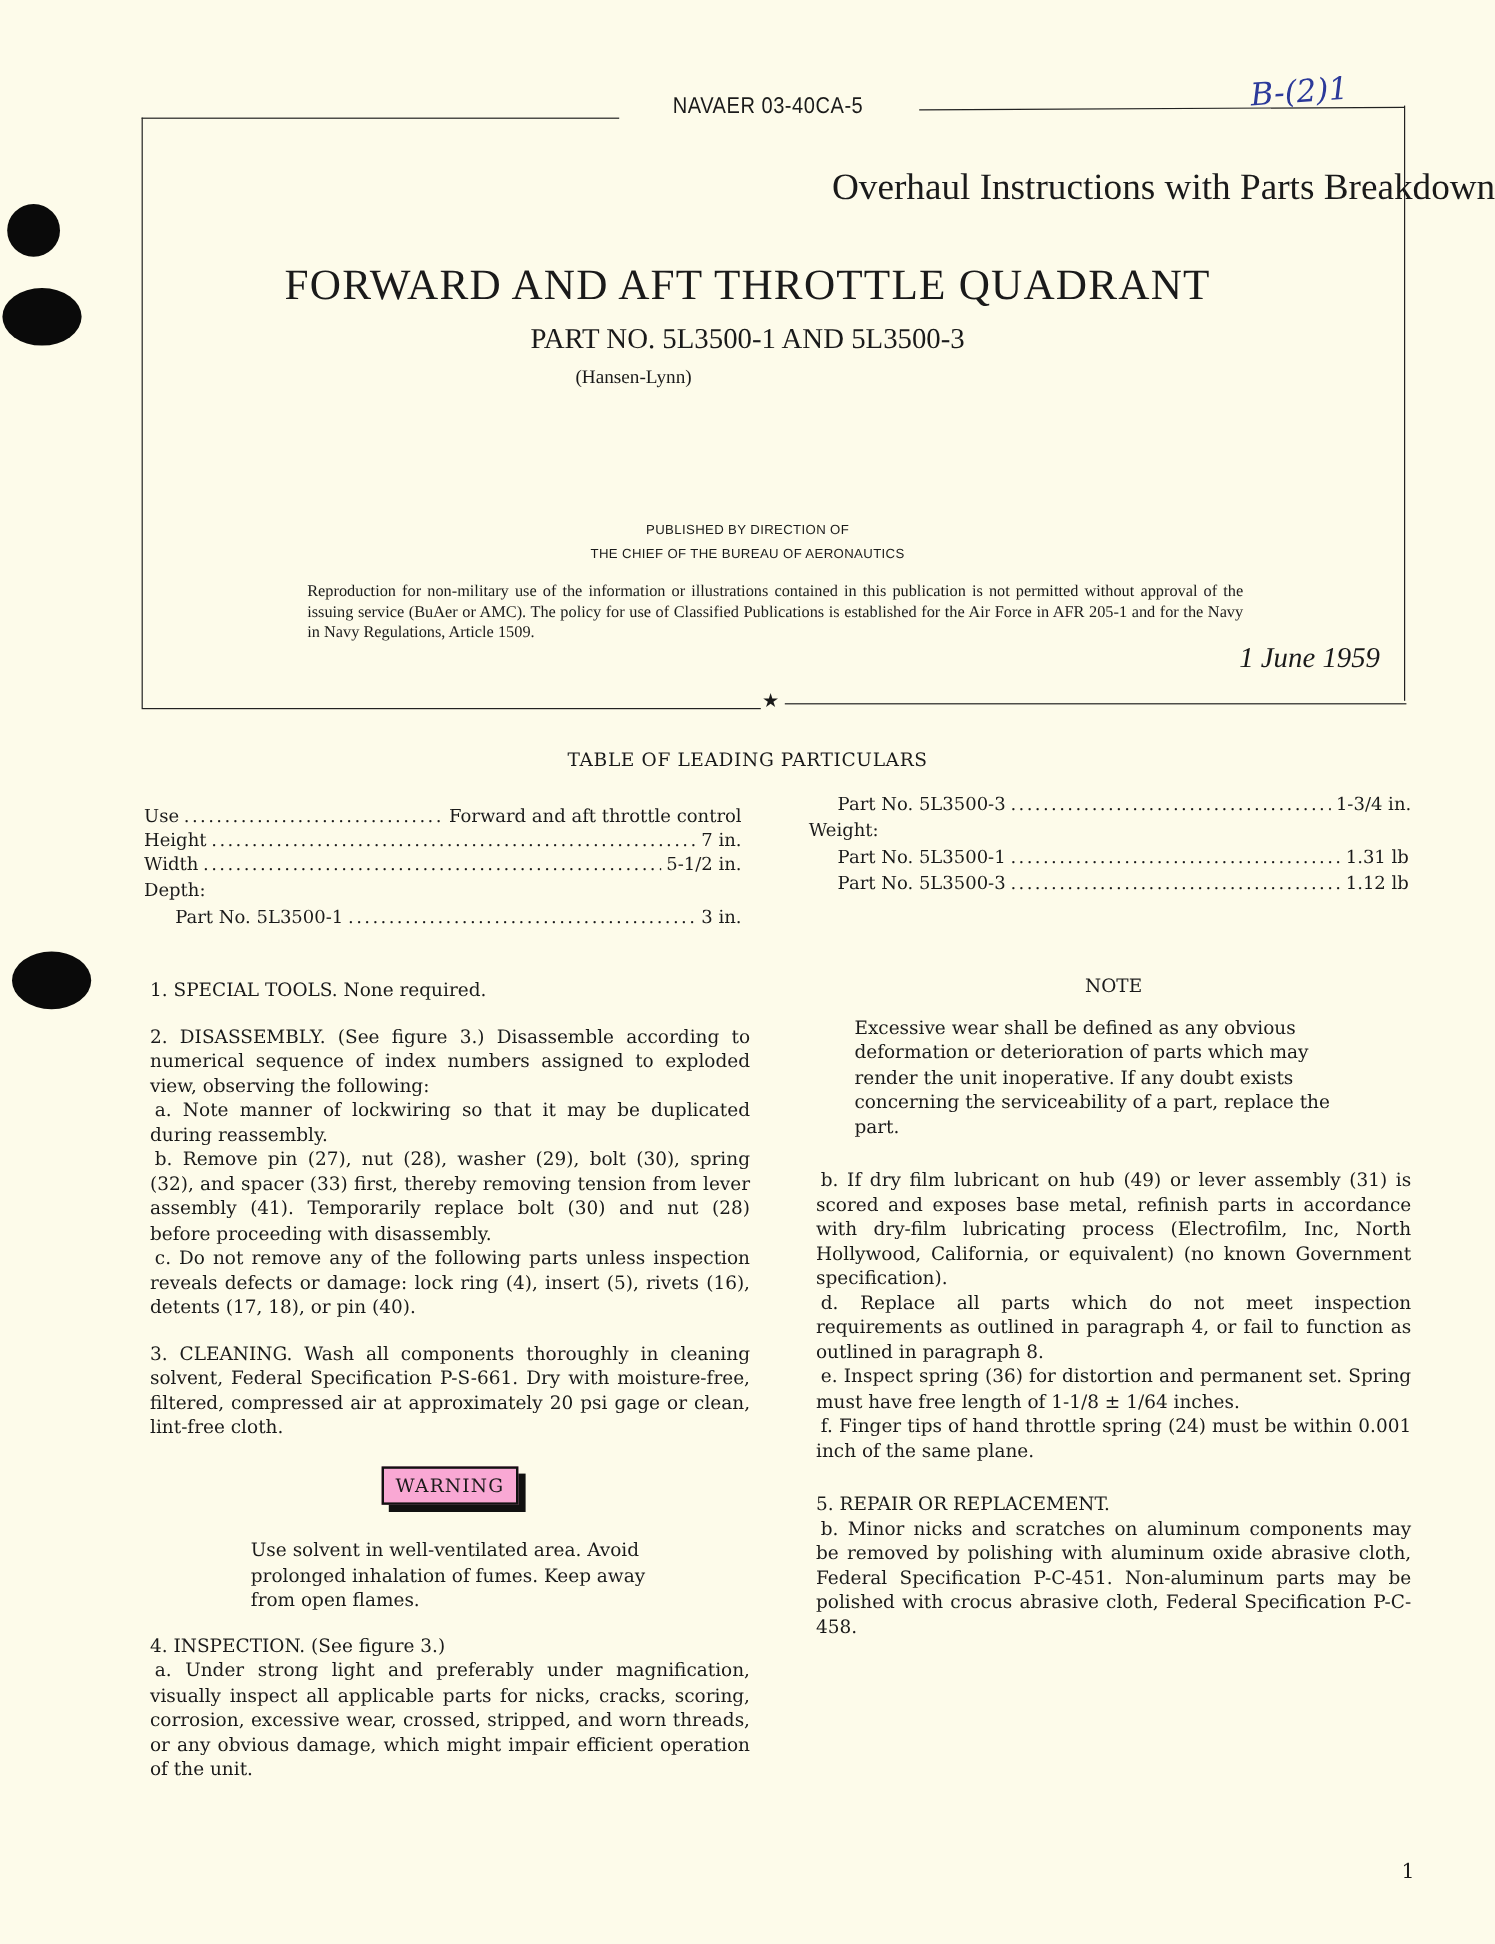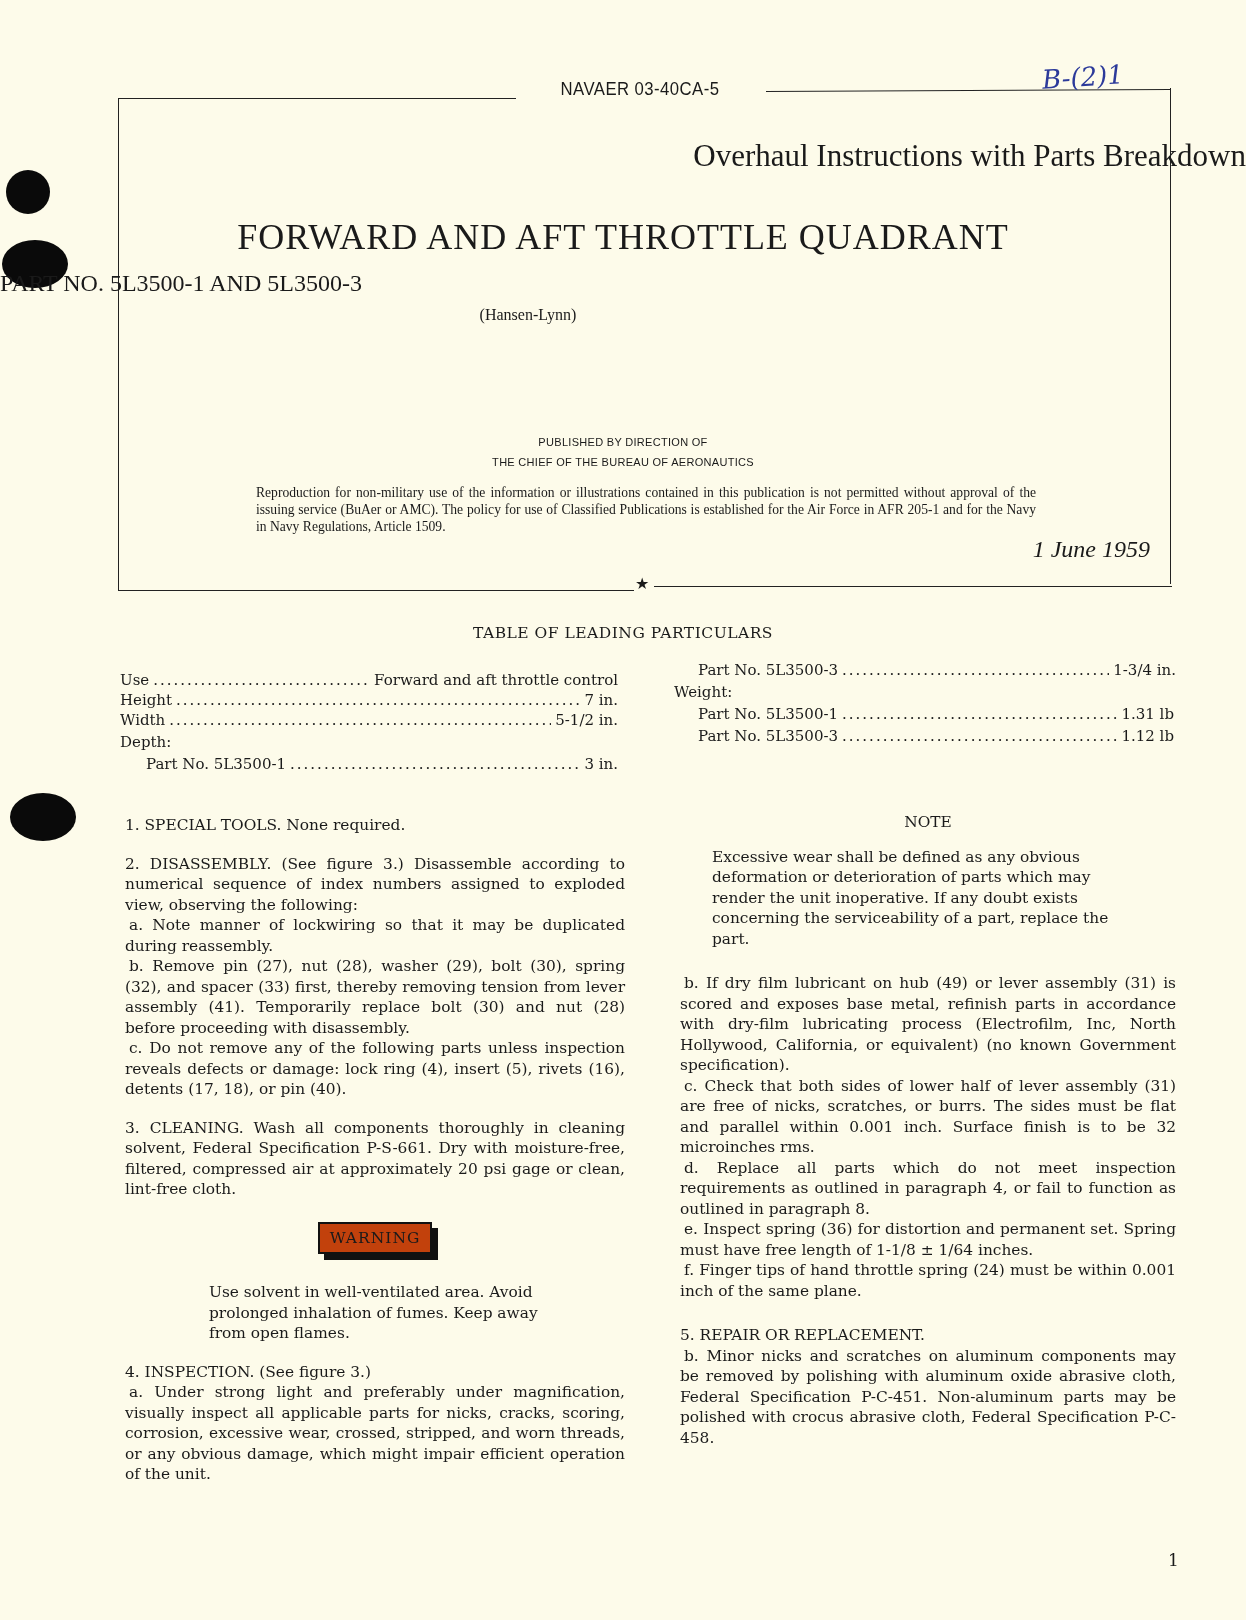--- a/index.html
+++ b/index.html
@@ -25,21 +25,21 @@
   }
   .subtitle {
     position: absolute; left: 0; width: 1246px; top: 138px; text-align: right;
     font-family: "Liberation Serif", serif; font-size: 31px;
   }
   .title {
     position: absolute; left: 0; width: 1246px; top: 216px; text-align: center;
     font-family: "Liberation Serif", serif; font-size: 36px; letter-spacing: 1px;
   }
   .partno {
-    position: absolute; left: 0; width: 1246px; top: 270px; 
+    position: absolute; left: 0; width: 1246px; top: 270px; text-align: center;
     font-family: "Liberation Serif", serif; font-size: 24px;
   }
   .mfr {
     position: absolute; left: 0; width: 1056px; top: 306px; text-align: center;
     font-family: "Liberation Serif", serif; font-size: 16px;
   }
   .pub {
     position: absolute; left: 0; width: 1246px; text-align: center;
     font-family: "Liberation Sans", sans-serif; font-size: 11px; letter-spacing: 0.3px;
   }
@@ -76,21 +76,21 @@
     line-height: 20.5px; text-align: justify;
   }
   .para { margin: 0; }
   .sp { height: 18px; }
   .indent-a { text-indent: 4px; }
   .center { text-align: center; }
   .note-body { margin-left: 32px; margin-right: 30px; text-align: left; }
   .warn-body { margin-left: 84px; margin-right: 46px; text-align: left; }
   .warnbox-wrap { display: flex; justify-content: center; padding: 4px 0; }
   .warnbox {
-    border: 2px solid #111; padding: 4px 10px; background: #c2410c;
+    border: 2px solid #111; padding: 4px 10px; background: #f9a8d4;
     box-shadow: 6px 6px 0 #111; font-size: 15.5px; letter-spacing: 1px;
   }
   .pagenum {
     position: absolute; left: 1168px; top: 1550px; font-size: 17px;
     font-family: "DejaVu Serif", serif;
   }
 </style>
 </head>
 <body>
 
@@ -181,21 +181,20 @@
   <p class="para">4. INSPECTION.  (See figure 3.)</p>
   <p class="para indent-a">a.  Under strong light and preferably under magnification, visually inspect all applicable parts for nicks, cracks, scoring, corrosion, excessive wear, crossed, stripped, and worn threads, or any obvious damage, which might impair efficient operation of the unit.</p>
 </div>
 
 <div class="col" style="left:680px;top:812px;width:496px;">
   <p class="para center">NOTE</p>
   <div class="sp" style="height:14px;"></div>
   <p class="para note-body">Excessive wear shall be defined as any obvious deformation or deterioration of parts which may render the unit inoperative.  If any doubt exists concerning the serviceability of a part, replace the part.</p>
   <div class="sp" style="height:24px;"></div>
   <p class="para indent-a">b.  If dry film lubricant on hub (49) or lever assembly (31) is scored and exposes base metal, refinish parts in accordance with dry-film lubricating process (Electrofilm, Inc, North Hollywood, California, or equivalent) (no known Government specification).</p>
-  <p class="para indent-a">c.  Check that both sides of lower half of lever assembly (31) are free of nicks, scratches, or burrs.  The sides must be flat and parallel within 0.001 inch.  Surface finish is to be 32 microinches rms.</p>
   <p class="para indent-a">d.  Replace all parts which do not meet inspection requirements as outlined in paragraph 4, or fail to function as outlined in paragraph 8.</p>
   <p class="para indent-a">e.  Inspect spring (36) for distortion and permanent set.  Spring must have free length of 1-1/8 ± 1/64 inches.</p>
   <p class="para indent-a">f.  Finger tips of hand throttle spring (24) must be within 0.001 inch of the same plane.</p>
   <div class="sp" style="height:24px;"></div>
   <p class="para">5. REPAIR OR REPLACEMENT.</p>
   <p class="para indent-a">b.  Minor nicks and scratches on aluminum components may be removed by polishing with aluminum oxide abrasive cloth, Federal Specification P-C-451.  Non-aluminum parts may be polished with crocus abrasive cloth, Federal Specification P-C-458.</p>
 </div>
 
 <div class="pagenum">1</div>
 

